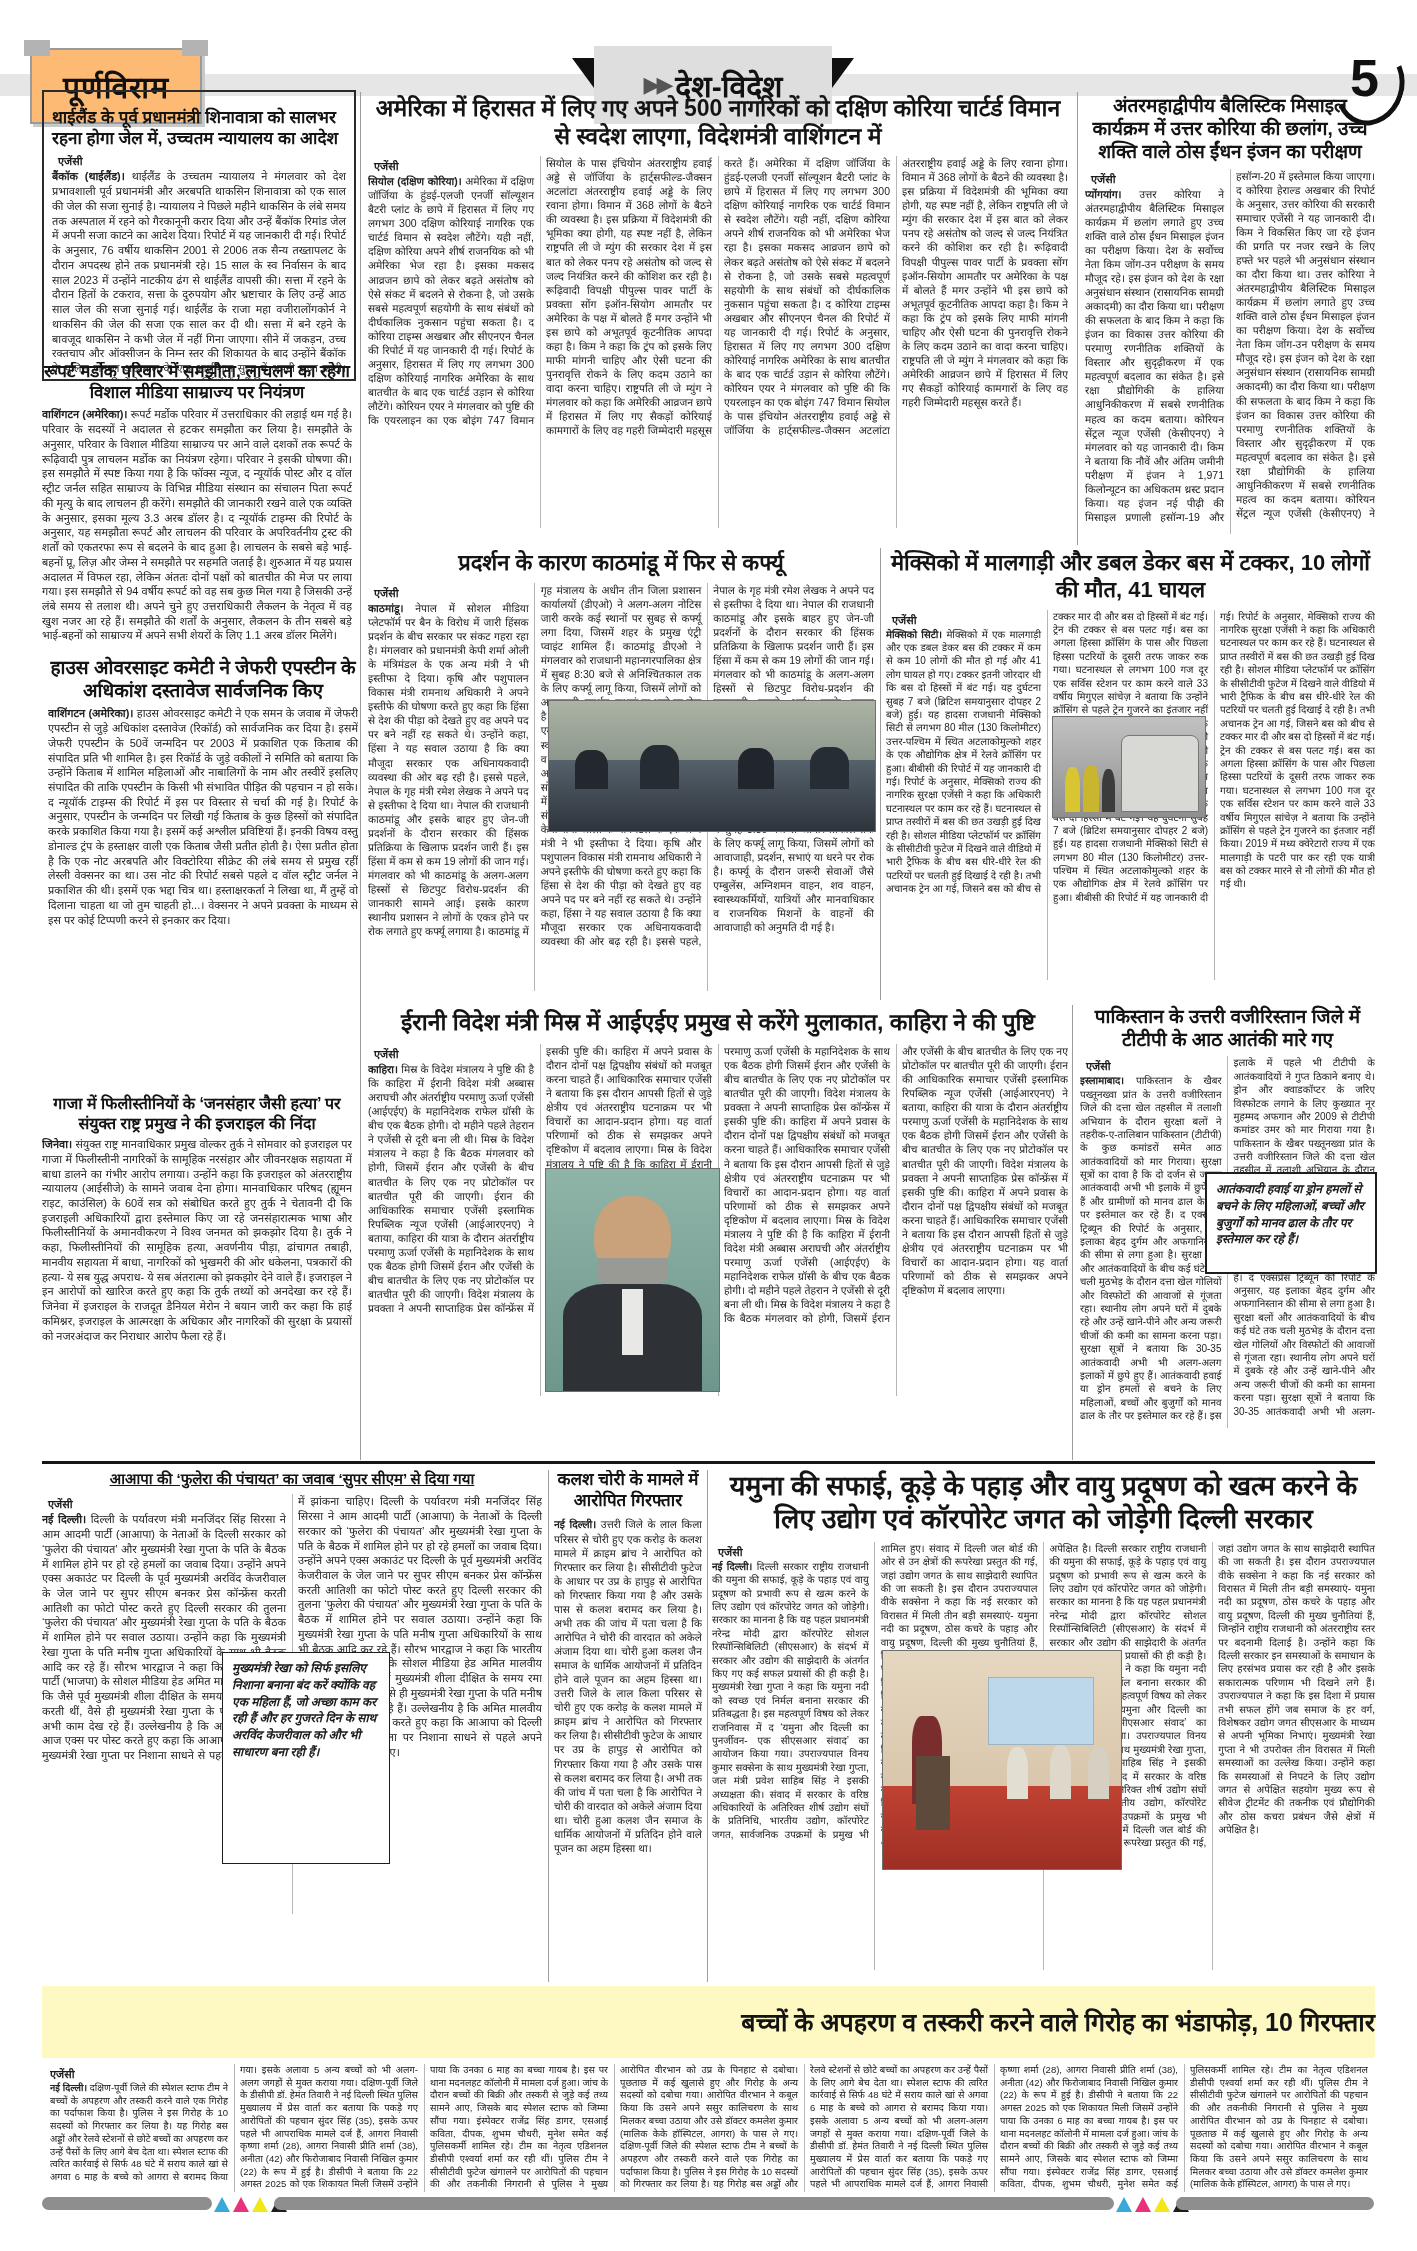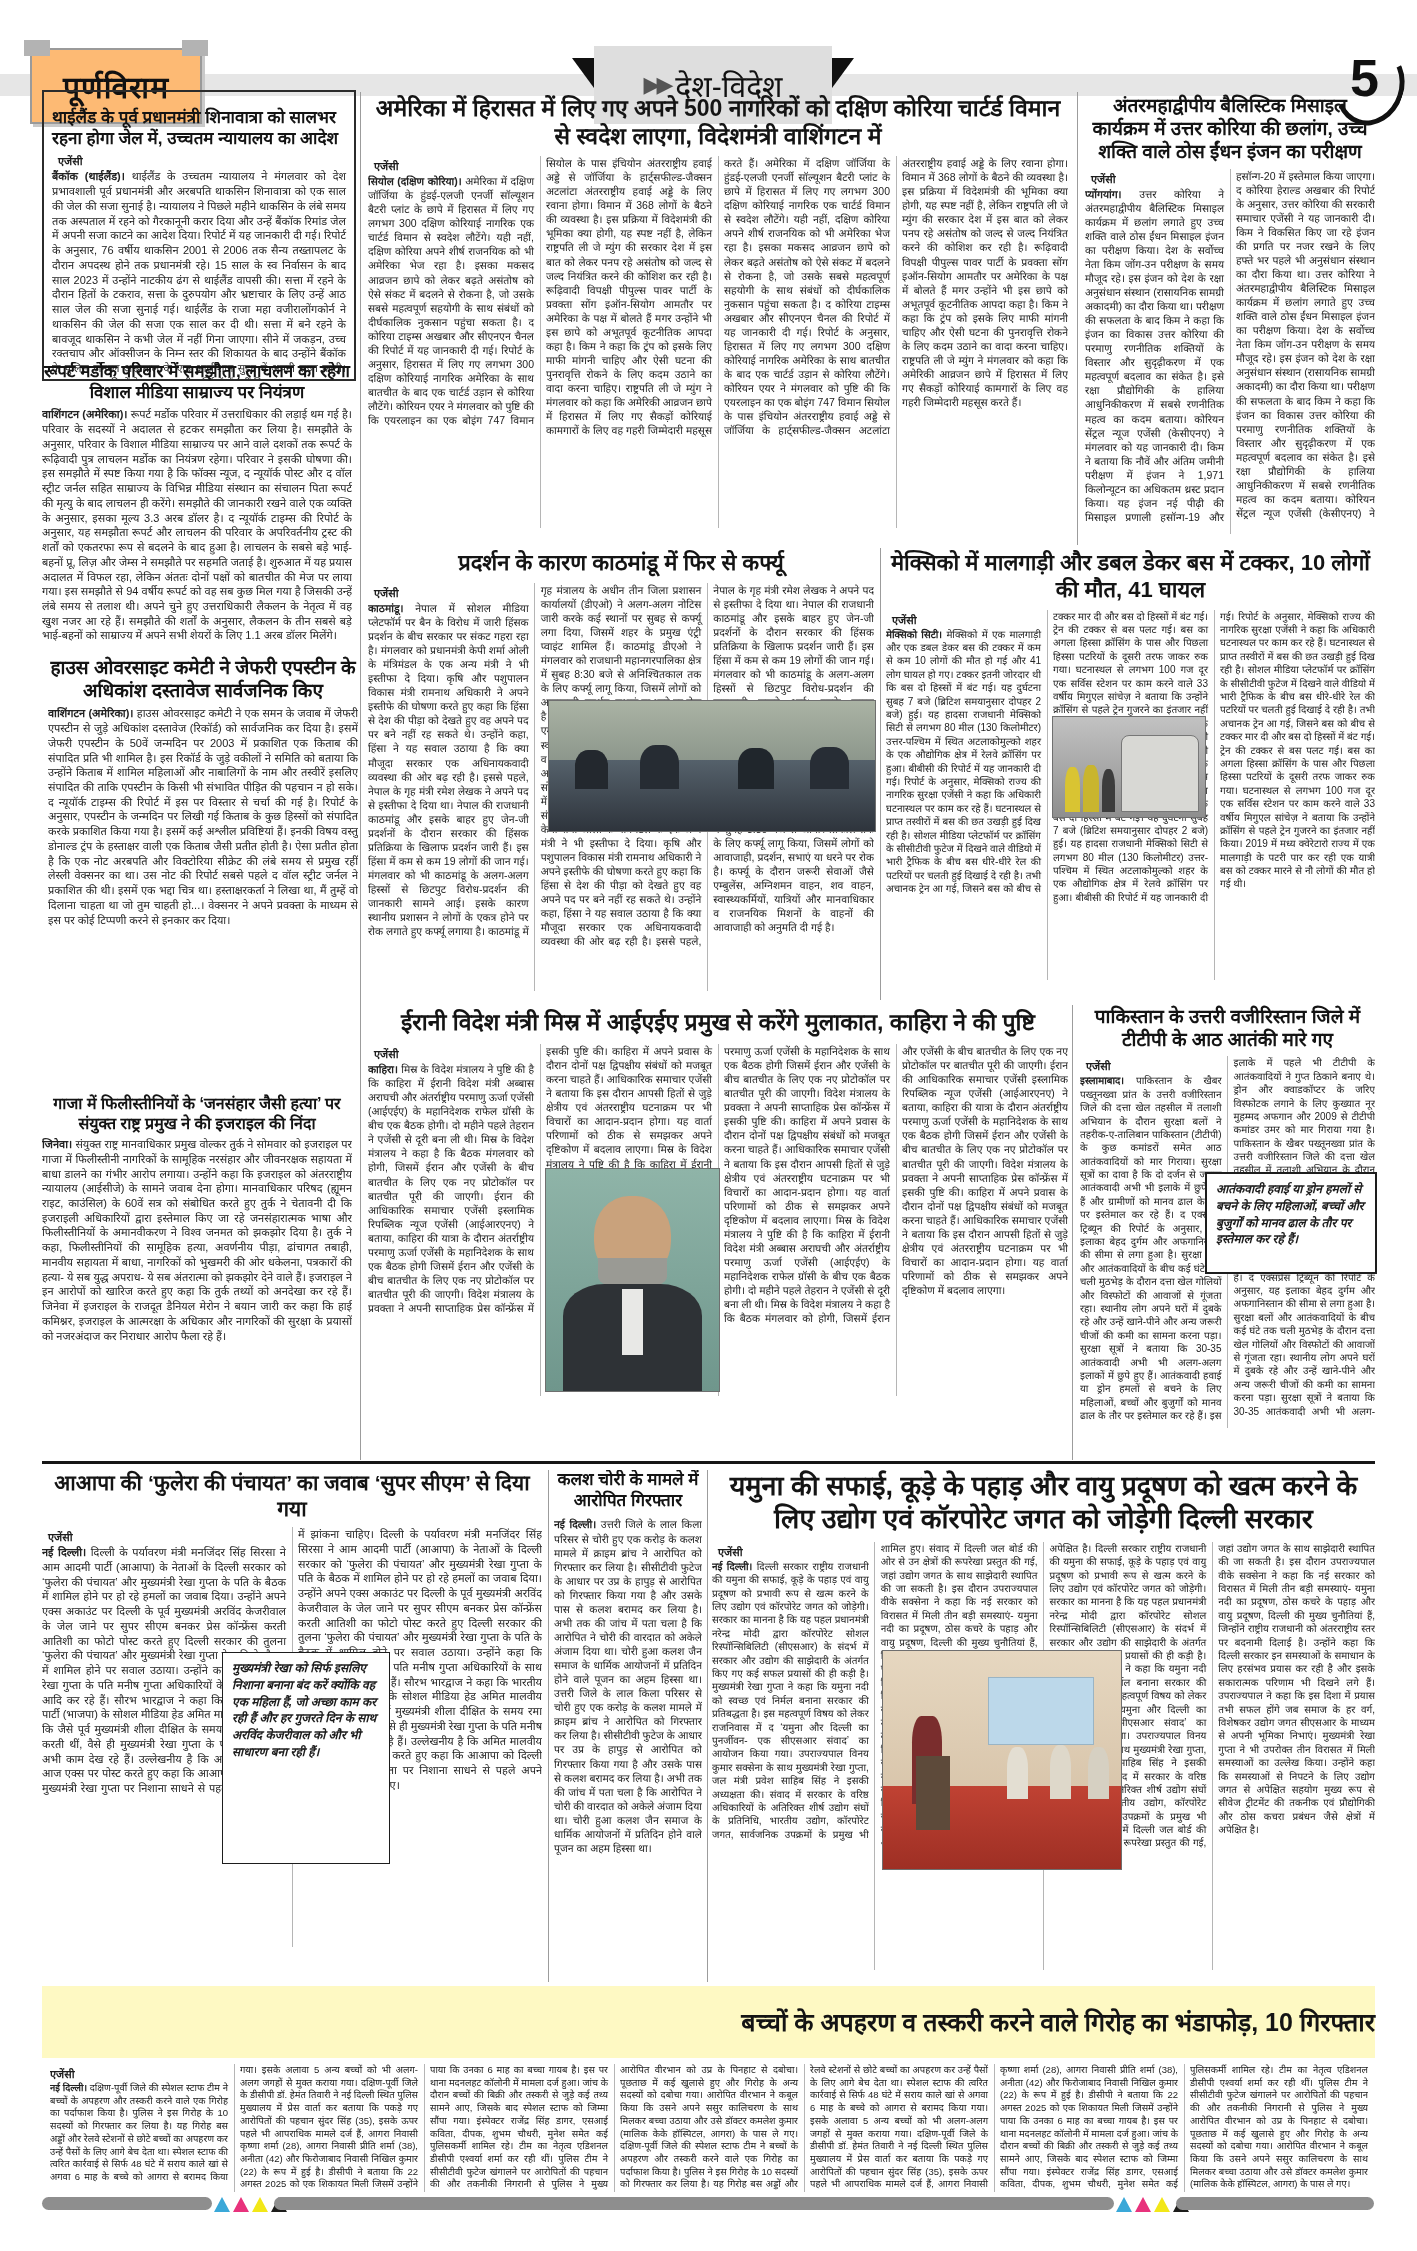--- a/index.html
+++ b/index.html
@@ -10,21 +10,21 @@
   .masthead{position:absolute;left:30px;top:48px;width:168px;height:72px;background:#fdba74;
             border:2px solid #9a9a9a;box-shadow:3px 3px 0 #c9c9c9;display:flex;align-items:center;justify-content:center;}
   .masthead .tab{position:absolute;width:26px;height:16px;background:#b3b3b3;}
   .masthead .tab.tl{left:-8px;top:-10px;} .masthead .tab.tr{right:-8px;top:-10px;}
   .masthead-text{font-size:30px;font-weight:bold;color:#111;letter-spacing:1px;}
   .section-box{position:absolute;left:594px;top:46px;width:238px;height:78px;background:#dedede;
                display:flex;align-items:center;justify-content:center;gap:6px;}
   .tri-black{width:0;height:0;border-style:solid;position:absolute;}
   .sec-tri-l{left:-22px;top:12px;border-width:0 22px 30px 0;border-color:transparent #111 transparent transparent;}
   .sec-tri-r{right:-22px;top:12px;border-width:30px 22px 0 0;border-color:#111 transparent transparent transparent;}
-  .section-title{font-size:30px;font-weight:normal;color:#111;}
+  .section-title{font-size:30px;font-weight:bold;color:#111;}
   .section-icon{font-size:22px;color:#555;letter-spacing:-4px;}
   .datebox{position:absolute;left:1116px;top:52px;width:218px;height:76px;background:#fff;}
   .datebox .d1{border:2px solid #111;font-size:16px;font-weight:bold;text-align:center;padding:4px 2px;background:#fff;}
   .datebox .d2{font-size:15px;font-weight:bold;text-align:center;padding-top:5px;font-family:"Liberation Serif","DejaVu Serif",serif;}
   .datebox .tri{position:absolute;left:-4px;bottom:-8px;border-width:26px 16px 0 0;border-color:#111 transparent transparent transparent;width:0;height:0;border-style:solid;}
   .pagenum{position:absolute;left:1336px;top:44px;width:64px;height:78px;}
   .pagenum .arc{position:absolute;left:0;top:2px;width:58px;height:70px;border:5px solid transparent;
                 border-right-color:#111;border-bottom-color:#111;border-radius:50%;transform:rotate(18deg);}
   .pagenum .n{position:absolute;left:14px;top:4px;font-size:52px;font-weight:bold;color:#111;}
   
@@ -187,21 +187,21 @@
         <div class="byline">एजेंसी</div>
         <p class="bodytext" style="font-size:10px;"><b class="dateline">इस्लामाबाद।</b> <span>पाकिस्तान के खैबर पख्तूनख्वा प्रांत के उत्तरी वजीरिस्तान जिले की दत्ता खेल तहसील में तलाशी अभियान के दौरान सुरक्षा बलों ने तहरीक-ए-तालिबान पाकिस्तान (टीटीपी) के कुछ कमांडरों समेत आठ आतंकवादियों को मार गिराया। सुरक्षा सूत्रों का दावा है कि दो दर्जन से ज्यादा आतंकवादी अभी भी इलाके में छुपे हुए हैं और ग्रामीणों को मानव ढाल के तौर पर इस्तेमाल कर रहे हैं। द एक्सप्रेस ट्रिब्यून की रिपोर्ट के अनुसार, यह इलाका बेहद दुर्गम और अफगानिस्तान की सीमा से लगा हुआ है। सुरक्षा बलों और आतंकवादियों के बीच कई घंटे तक चली मुठभेड़ के दौरान दत्ता खेल गोलियों और विस्फोटों की आवाजों से गूंजता रहा। स्थानीय लोग अपने घरों में दुबके रहे और उन्हें खाने-पीने और अन्य जरूरी चीजों की कमी का सामना करना पड़ा। सुरक्षा सूत्रों ने बताया कि 30-35 आतंकवादी अभी भी अलग-अलग इलाकों में छुपे हुए हैं। आतंकवादी हवाई या ड्रोन हमलों से बचने के लिए महिलाओं, बच्चों और बुजुर्गों को मानव ढाल के तौर पर इस्तेमाल कर रहे हैं। इस इलाके में पहले भी टीटीपी के आतंकवादियों ने गुप्त ठिकाने बनाए थे। ड्रोन और क्वाडकॉप्टर के जरिए विस्फोटक लगाने के लिए कुख्यात नूर मुहम्मद अफगान और 2009 से टीटीपी कमांडर उमर को मार गिराया गया है। पाकिस्तान के खैबर पख्तूनख्वा प्रांत के उत्तरी वजीरिस्तान जिले की दत्ता खेल तहसील में तलाशी अभियान के दौरान सुरक्षा बलों ने तहरीक-ए-तालिबान पाकिस्तान (टीटीपी) के कुछ कमांडरों समेत आठ आतंकवादियों को मार गिराया। सुरक्षा सूत्रों का दावा है कि दो दर्जन से ज्यादा आतंकवादी अभी भी इलाके में छुपे हुए हैं और ग्रामीणों को मानव ढाल के तौर पर इस्तेमाल कर रहे हैं। द एक्सप्रेस ट्रिब्यून की रिपोर्ट के अनुसार, यह इलाका बेहद दुर्गम और अफगानिस्तान की सीमा से लगा हुआ है। सुरक्षा बलों और आतंकवादियों के बीच कई घंटे तक चली मुठभेड़ के दौरान दत्ता खेल गोलियों और विस्फोटों की आवाजों से गूंजता रहा। स्थानीय लोग अपने घरों में दुबके रहे और उन्हें खाने-पीने और अन्य जरूरी चीजों की कमी का सामना करना पड़ा। सुरक्षा सूत्रों ने बताया कि 30-35 आतंकवादी अभी भी अलग-अलग इलाकों में छुपे हुए हैं। आतंकवादी हवाई या ड्रोन हमलों से बचने के लिए महिलाओं, बच्चों और बुजुर्गों को मानव ढाल के तौर पर इस्तेमाल कर रहे हैं। इस इलाके में पहले भी टीटीपी के आतंकवादियों ने गुप्त ठिकाने बनाए थे। ड्रोन और क्वाडकॉप्टर के जरिए विस्फोटक लगाने के लिए कुख्यात नूर मुहम्मद अफगान और 2009 से टीटीपी कमांडर उमर को मार गिराया गया है।</span></p>
       </div>
     </div>
   </div>
   <div class="pullquote" style="left:1205px;top:1172px;width:150px;height:84px;">
     <span>आतंकवादी हवाई या ड्रोन हमलों से बचने के लिए महिलाओं, बच्चों और बुजुर्गों को मानव ढाल के तौर पर इस्तेमाल कर रहे हैं।</span>
   </div>
 
   <div class="art" style="left:42px;top:1470px;width:500px;height:512px;">
-    <h1 class="hl" style="font-size:21px;">आआपा की ‘फुलेरा की पंचायत’ का जवाब ‘सुपर सीएम’ से दिया गया</h1>
+    <h1 class="hl" style="font-size:15px;text-decoration:underline;">आआपा की ‘फुलेरा की पंचायत’ का जवाब ‘सुपर सीएम’ से दिया गया</h1>
     <div class="colwrap" style="height:420px;margin-top:6px;">
       <div class="cols2">
         <div class="byline">एजेंसी</div>
         <p class="bodytext" style="font-size:11px;"><b class="dateline">नई दिल्ली।</b> <span>दिल्ली के पर्यावरण मंत्री मनजिंदर सिंह सिरसा ने आम आदमी पार्टी (आआपा) के नेताओं के दिल्ली सरकार को ‘फुलेरा की पंचायत’ और मुख्यमंत्री रेखा गुप्ता के पति के बैठक में शामिल होने पर हो रहे हमलों का जवाब दिया। उन्होंने अपने एक्स अकाउंट पर दिल्ली के पूर्व मुख्यमंत्री अरविंद केजरीवाल के जेल जाने पर सुपर सीएम बनकर प्रेस कॉन्फ्रेंस करती आतिशी का फोटो पोस्ट करते हुए दिल्ली सरकार की तुलना ‘फुलेरा की पंचायत’ और मुख्यमंत्री रेखा गुप्ता के पति के बैठक में शामिल होने पर सवाल उठाया। उन्होंने कहा कि मुख्यमंत्री रेखा गुप्ता के पति मनीष गुप्ता अधिकारियों के साथ भी बैठक आदि कर रहे हैं। सौरभ भारद्वाज ने कहा कि भारतीय जनता पार्टी (भाजपा) के सोशल मीडिया हेड अमित मालवीय कह रहे हैं कि जैसे पूर्व मुख्यमंत्री शीला दीक्षित के समय रमा धवन काम करती थीं, वैसे ही मुख्यमंत्री रेखा गुप्ता के पति मनीष गुप्ता अभी काम देख रहे हैं। उल्लेखनीय है कि अमित मालवीय ने आज एक्स पर पोस्ट करते हुए कहा कि आआपा को दिल्ली की मुख्यमंत्री रेखा गुप्ता पर निशाना साधने से पहले अपने गिरेबान में झांकना चाहिए। दिल्ली के पर्यावरण मंत्री मनजिंदर सिंह सिरसा ने आम आदमी पार्टी (आआपा) के नेताओं के दिल्ली सरकार को ‘फुलेरा की पंचायत’ और मुख्यमंत्री रेखा गुप्ता के पति के बैठक में शामिल होने पर हो रहे हमलों का जवाब दिया। उन्होंने अपने एक्स अकाउंट पर दिल्ली के पूर्व मुख्यमंत्री अरविंद केजरीवाल के जेल जाने पर सुपर सीएम बनकर प्रेस कॉन्फ्रेंस करती आतिशी का फोटो पोस्ट करते हुए दिल्ली सरकार की तुलना ‘फुलेरा की पंचायत’ और मुख्यमंत्री रेखा गुप्ता के पति के बैठक में शामिल होने पर सवाल उठाया। उन्होंने कहा कि मुख्यमंत्री रेखा गुप्ता के पति मनीष गुप्ता अधिकारियों के साथ भी बैठक आदि कर रहे हैं। सौरभ भारद्वाज ने कहा कि भारतीय जनता पार्टी (भाजपा) के सोशल मीडिया हेड अमित मालवीय कह रहे हैं कि जैसे पूर्व मुख्यमंत्री शीला दीक्षित के समय रमा धवन काम करती थीं, वैसे ही मुख्यमंत्री रेखा गुप्ता के पति मनीष गुप्ता अभी काम देख रहे हैं। उल्लेखनीय है कि अमित मालवीय ने आज एक्स पर पोस्ट करते हुए कहा कि आआपा को दिल्ली की मुख्यमंत्री रेखा गुप्ता पर निशाना साधने से पहले अपने गिरेबान में झांकना चाहिए।</span></p>
       </div>
     </div>
   </div>
   <div class="pullquote" style="left:222px;top:1652px;width:148px;height:196px;border-width:1.5px;">
     <span>मुख्यमंत्री रेखा को सिर्फ इसलिए निशाना बनाना बंद करें क्योंकि वह एक महिला हैं, जो अच्छा काम कर रही हैं और हर गुजरते दिन के साथ अरविंद केजरीवाल को और भी साधारण बना रही हैं।</span>
   </div>

